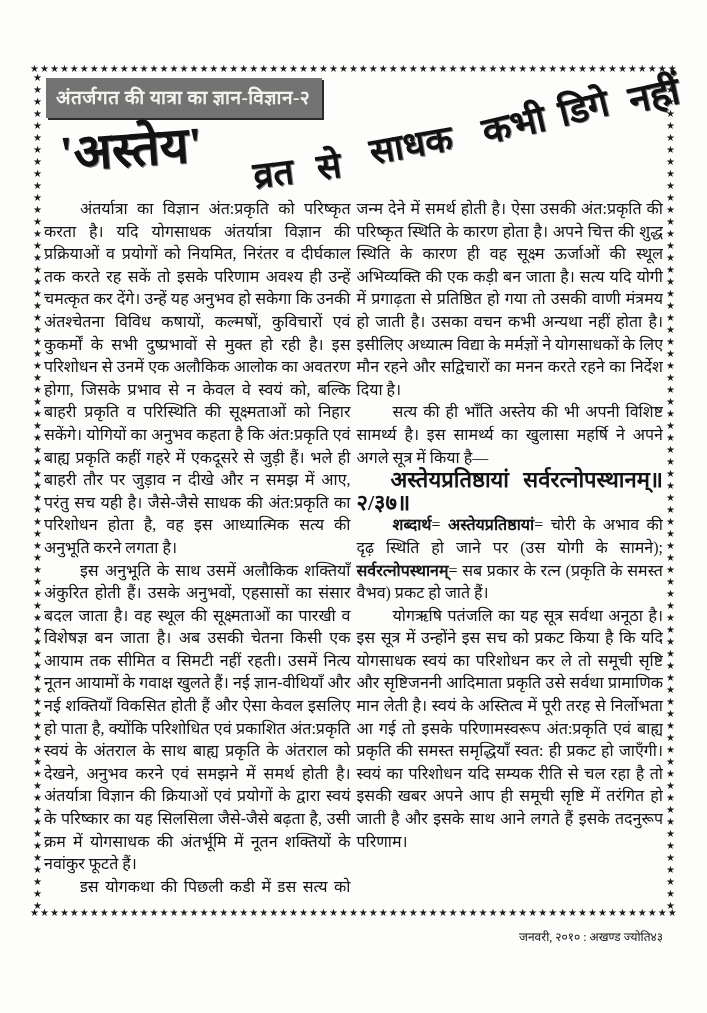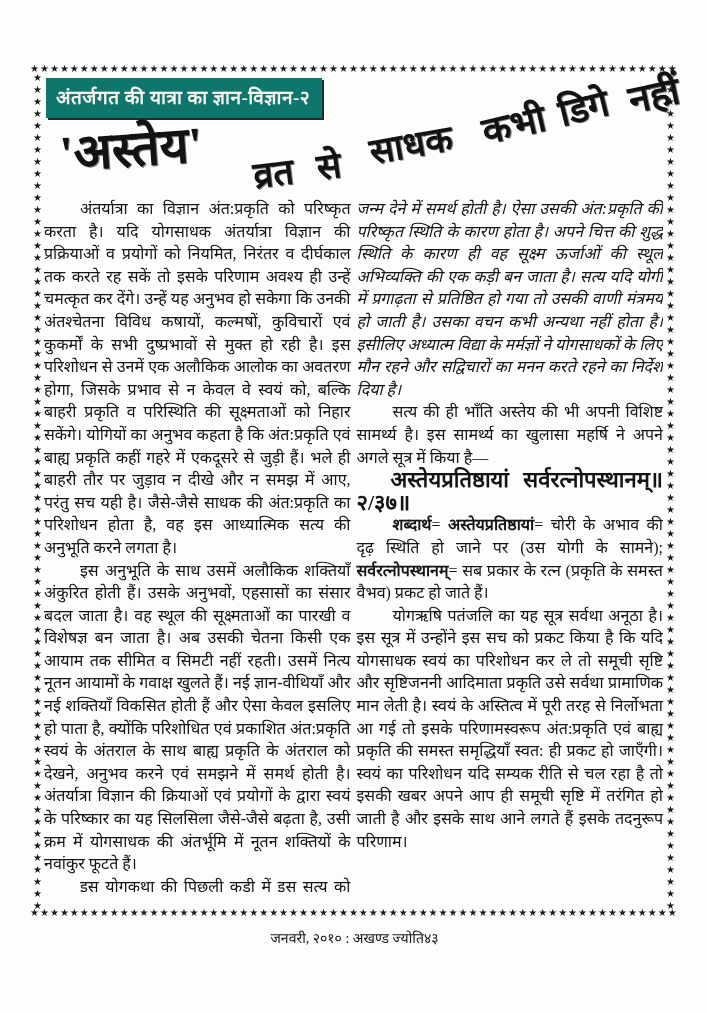--- a/index.html
+++ b/index.html
@@ -27,21 +27,21 @@
     writing-mode:vertical-rl;line-height:13px;
     font-family:"DejaVu Sans",sans-serif;
   }
   .star-col.left{left:0;}
   .star-col.right{right:0;}
   .content{
     position:absolute;left:14px;top:14px;right:14px;bottom:14px;
   }
   .banner{
     position:absolute;left:2px;top:2px;
-    background:#0f766e;color:#f4f2ec;
+    background:#737373;color:#f4f2ec;
     font-weight:bold;font-size:19px;line-height:22px;
     padding:9px 12px 9px 10px;
     letter-spacing:0.5px;
     box-shadow:2px 2px 0 #2a2a2a;
   }
   .title-zone{
     position:absolute;left:8px;top:18px;width:616px;height:140px;
     pointer-events:none;
   }
   .title-word{
@@ -60,27 +60,27 @@
   .columns{
     margin-top:122px;display:flex;gap:6px;
     height:694px;overflow:hidden;
   }
   .col{flex:1;min-width:0;}
   .col p{
     margin:0;font-size:16px;line-height:22.6px;
     text-align:justify;text-indent:36px;
     color:#141414;
   }
-  .col p.no-indent{text-indent:0;font-style:italic;}
+  .col p.no-indent{text-indent:0;}
   .col p.sutra{font-weight:bold;text-indent:34px;font-size:22px;}
   .bold{font-weight:bold;}
   .footer{
     position:absolute;left:46px;right:44px;top:928px;
-    display:flex;justify-content:center;
-    font-size:14px;color:#151515;
+    display:flex;justify-content:flex-end;
+    font-size:12px;color:#151515;
   }
 </style>
 </head>
 <body>
 
 <div class="frame">
   <div class="star-row top">★★★★★★★★★★★★★★★★★★★★★★★★★★★★★★★★★★★★★★★★★★★★★★★★★★★★★★★★★★★★★★★★★★★★★★★★★★★★★★★★★★★★★★★★★★★★★★★★★★★★★★★★★★★★★★★★★★★★★★★★</div>
   <div class="star-row bottom">★★★★★★★★★★★★★★★★★★★★★★★★★★★★★★★★★★★★★★★★★★★★★★★★★★★★★★★★★★★★★★★★★★★★★★★★★★★★★★★★★★★★★★★★★★★★★★★★★★★★★★★★★★★★★★★★★★★★★★★★</div>
   <div class="star-col left">★★★★★★★★★★★★★★★★★★★★★★★★★★★★★★★★★★★★★★★★★★★★★★★★★★★★★★★★★★★★★★★★★★★★★★★★★★★★★★★★★★★★★★★★★★★★★★★★★★★★</div>
   <div class="star-col right">★★★★★★★★★★★★★★★★★★★★★★★★★★★★★★★★★★★★★★★★★★★★★★★★★★★★★★★★★★★★★★★★★★★★★★★★★★★★★★★★★★★★★★★★★★★★★★★★★★★★</div>

